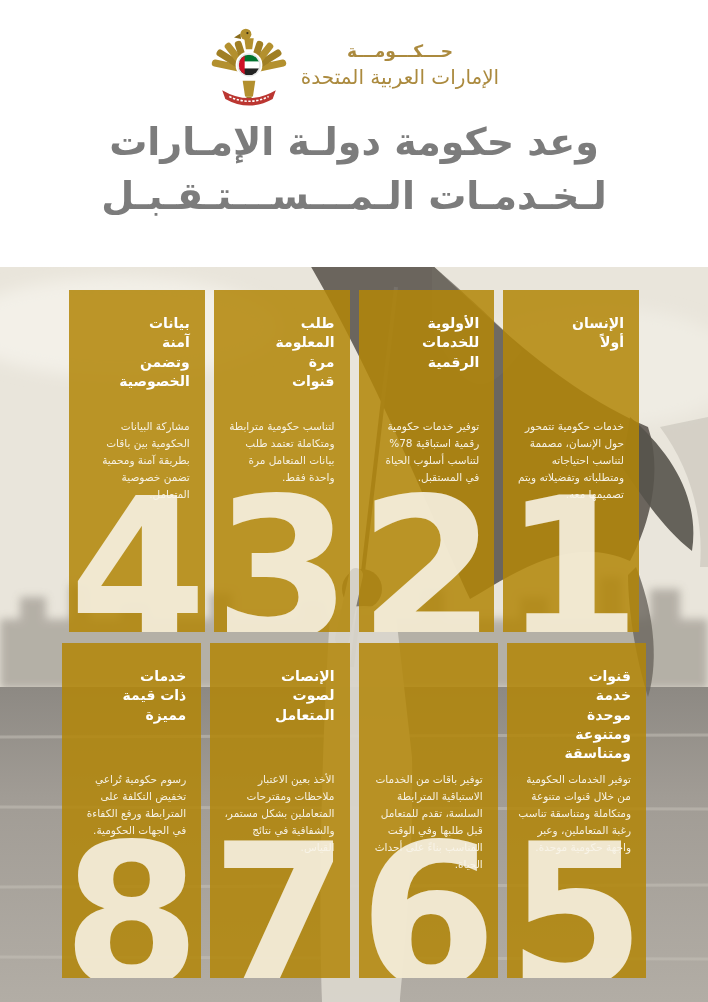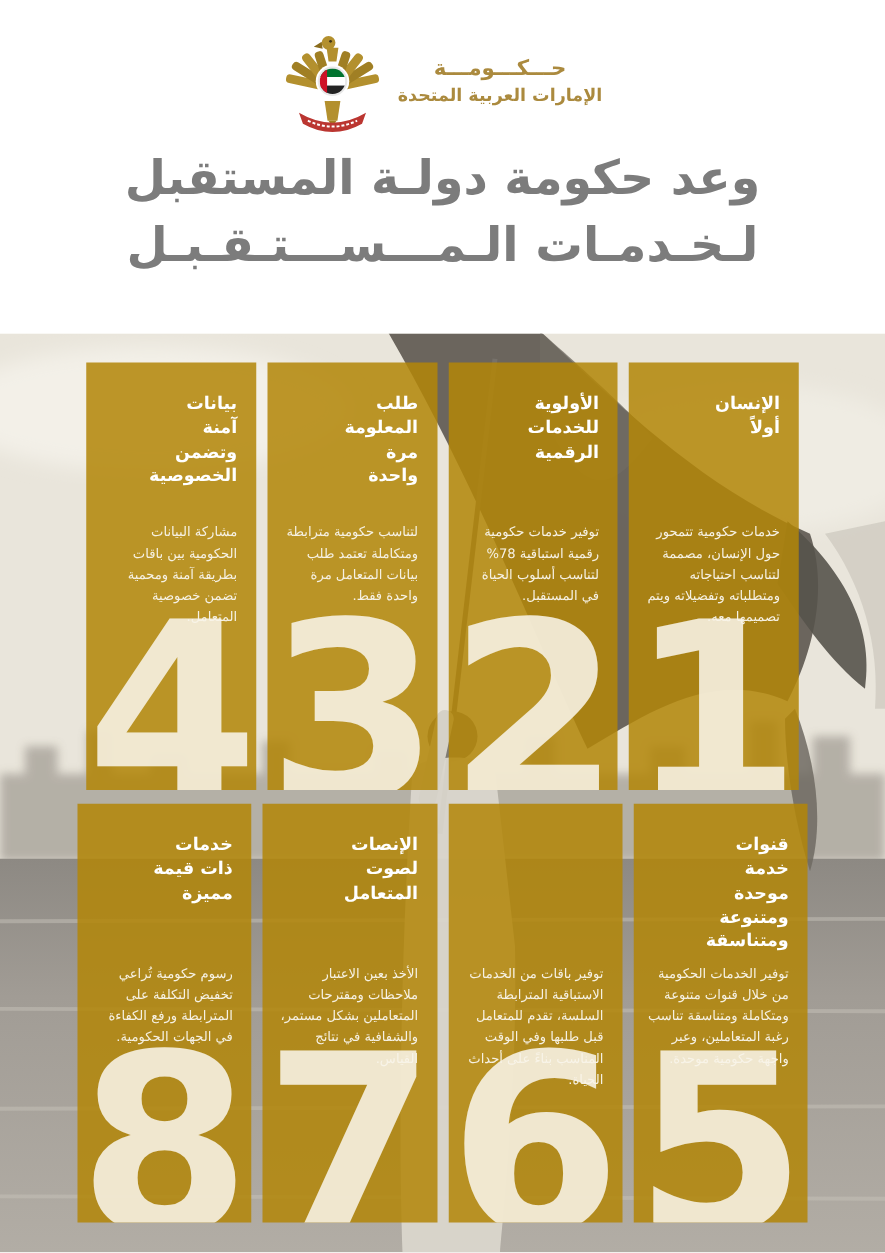--- a/index.html
+++ b/index.html
@@ -19,21 +19,21 @@
   
   .header { position: relative; height: 267px; background: #ffffff; text-align: center; }
   .logo {
     display: flex; flex-direction: row; direction: ltr;
     justify-content: center; align-items: center; gap: 12px;
     padding-top: 24px;
   }
   .logo svg { width: 80px; height: 82px; display: block; }
   .logo-text { direction: rtl; text-align: center; color: #ab8a3e; }
   .logo-text .l1 { font-size: 17px; font-weight: bold; letter-spacing: 1px; }
-  .logo-text .l2 { font-size: 14px; font-weight: bold; margin-top: 4px; }
+  .logo-text .l2 { font-size: 20px; font-weight: normal; margin-top: 4px; }
 
   .main-title {
     margin-top: 10px;
     color: #7c7c7c;
     font-size: 38px;
     font-weight: bold;
     line-height: 1.42;
   }
   .main-title span { display: block; }
 
@@ -132,21 +132,21 @@
         <path d="M16,84 Q50,104 84,84 L80,95 Q50,112 20,95 Z" fill="#bb3631"></path>
         <path d="M25,92 Q50,104 75,92" fill="none" stroke="#ffffff" stroke-width="2" stroke-dasharray="3 2"></path>
       </svg>
       <div class="logo-text">
         <div class="l1">حـــكـــومـــة</div>
         <div class="l2">الإمارات العربية المتحدة</div>
       </div>
     </div>
 
     <h1 class="main-title">
-      <span>وعد حكومة دولـة المستقبل</span>
+      <span>وعد حكومة دولـة الإمـارات</span>
       <span>لـخـدمـات الـمـــســـتـقـبـل</span>
     </h1>
   </header>
 
   <section class="photo-section">
 
     <svg class="bg-art" viewBox="0 0 708 735" preserveAspectRatio="none" aria-hidden="true">
       <defs>
         <linearGradient id="seaGrad" x1="0" y1="0" x2="0" y2="1">
           <stop offset="0" stop-color="#8d8983"></stop>
@@ -206,21 +206,21 @@
         <h2 class="card-title">الإنسان أولاً</h2>
         <p class="card-body">خدمات حكومية تتمحور حول الإنسان، مصممة لتناسب احتياجاته ومتطلباته وتفضيلاته ويتم تصميمها معه.</p>
         <div class="card-number">1</div>
       </article>
       <article class="card">
         <h2 class="card-title">الأولوية للخدمات الرقمية</h2>
         <p class="card-body">توفير خدمات حكومية رقمية استباقية 78% لتناسب أسلوب الحياة في المستقبل.</p>
         <div class="card-number">2</div>
       </article>
       <article class="card">
-        <h2 class="card-title">طلب المعلومة مرة واحدة</h2>
+        <h2 class="card-title">طلب المعلومة مرة قنوات</h2>
         <p class="card-body">لتناسب حكومية مترابطة ومتكاملة تعتمد طلب بيانات المتعامل مرة واحدة فقط.</p>
         <div class="card-number">3</div>
       </article>
       <article class="card">
         <h2 class="card-title">بيانات آمنة وتضمن الخصوصية</h2>
         <p class="card-body">مشاركة البيانات الحكومية بين باقات بطريقة آمنة ومحمية تضمن خصوصية المتعامل.</p>
         <div class="card-number">4</div>
       </article>
     </div>
 

